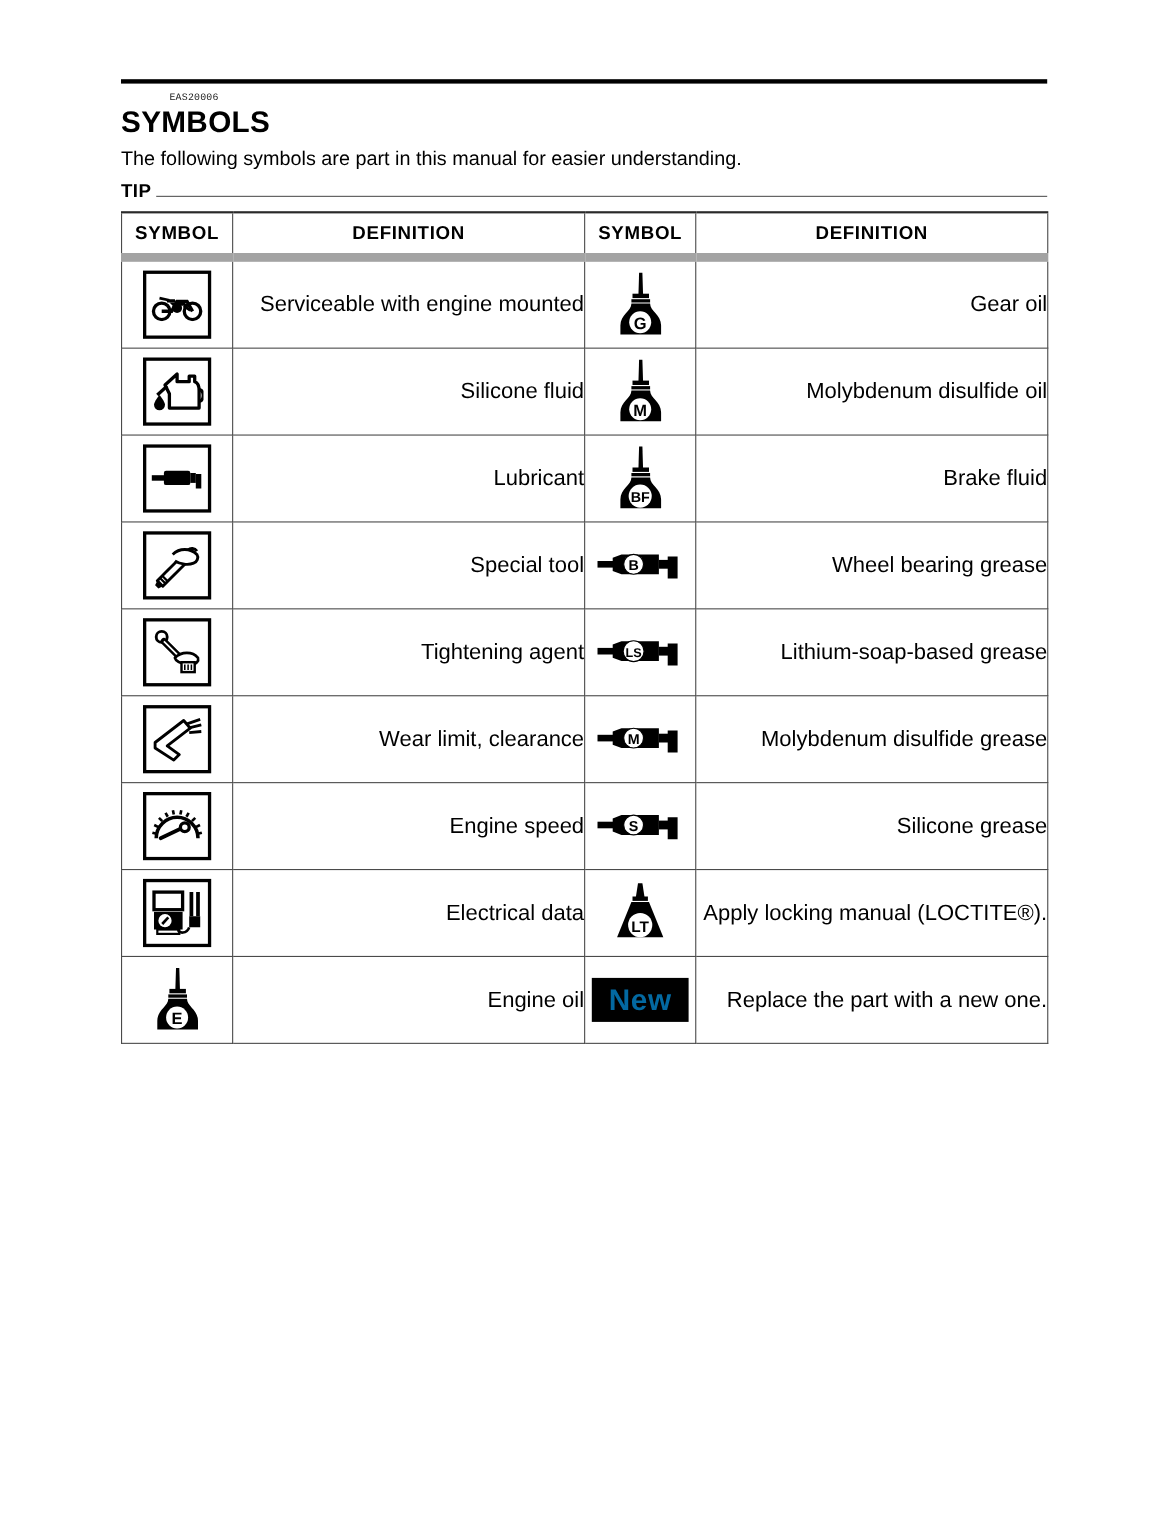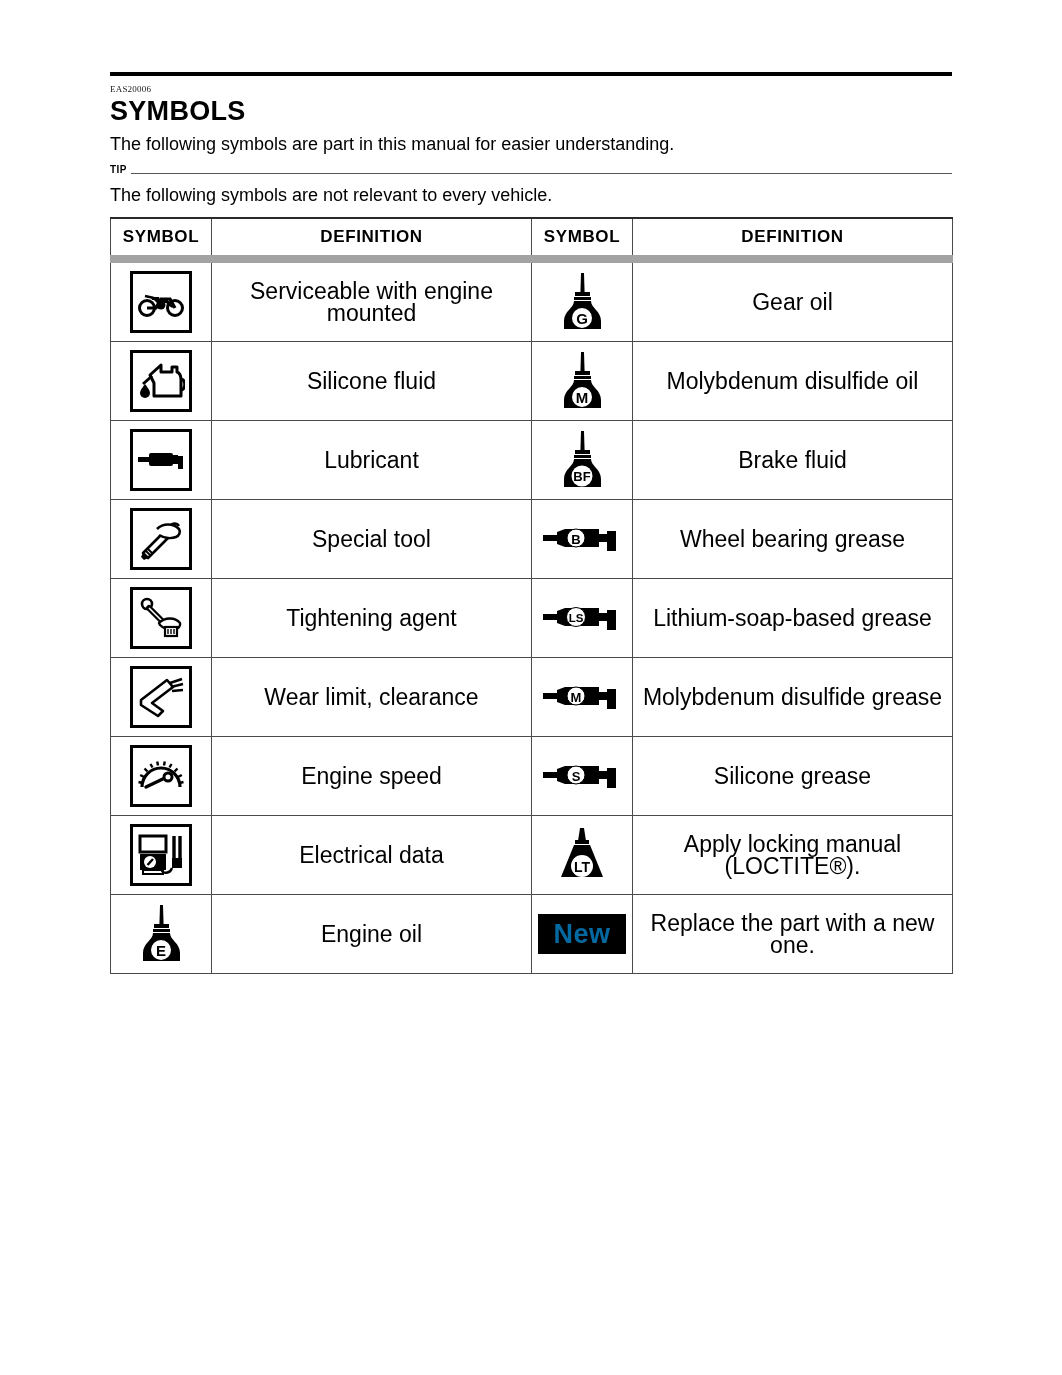--- a/index.html
+++ b/index.html
@@ -33,41 +33,42 @@
     background: #000000;
     width: 842px;
     margin: 0 0 8px 0;
   }
   .doc-code {
     font-size: 9px;
     letter-spacing: 0.2px;
     color: #1a1a1a;
     line-height: 11px;
     margin-bottom: 1px;
-    font-family: Liberation Serif, serif;
+    font-family: Liberation Mono, monospace;
+    margin-left: 44px;
   }
   .page-title {
     font-size: 27px;
     font-weight: bold;
     letter-spacing: 0.3px;
     line-height: 30px;
     margin: 0 0 6px 0;
   }
   .intro-line {
     font-size: 18px;
     line-height: 24px;
     margin: 0 0 8px 0;
   }
   .tip-row {
     display: flex;
     align-items: center;
     margin: 4px 0 8px 0;
   }
   .tip-label {
-    font-size: 10px;
+    font-size: 17px;
     font-weight: bold;
     letter-spacing: 0.4px;
     padding-right: 4px;
     white-space: nowrap;
   }
   .tip-rule {
     flex: 1 1 auto;
     height: 1px;
     background: #555555;
     position: relative;
@@ -102,23 +103,23 @@
   }
   table.symbols tbody td { height: 78px; }
   .col-sym  { width: 101px; }
   .col-def  { width: 320px; }
   td.sym-cell {
     text-align: center;
     vertical-align: middle;
   }
   td.def-cell {
     padding-left: 12px;
-    font-size: 23px;
+    font-size: 20px;
     line-height: 22px;
-    text-align: center;
+    text-align: right;
   }
   .sym-wrap {
     display: flex;
     align-items: center;
     justify-content: center;
     height: 78px;
   }
   .icon-box {
     width: 62px;
     height: 62px;
@@ -154,21 +155,20 @@
     <div class="top-rule"></div>
 
     <div class="doc-code">EAS20006</div>
     <h1 class="page-title">SYMBOLS</h1>
     <p class="intro-line">The following symbols are part in this manual for easier understanding.</p>
 
     <div class="tip-row">
       <span class="tip-label">TIP</span>
       <span class="tip-rule"></span>
     </div>
-    <p class="tip-body">The following symbols are not relevant to every vehicle.</p>
 
     <table class="symbols">
       <colgroup>
         <col class="col-sym">
           <col class="col-def">
           <col class="col-sym">
           <col class="col-def">
       </colgroup>
       <thead>
         <tr>

